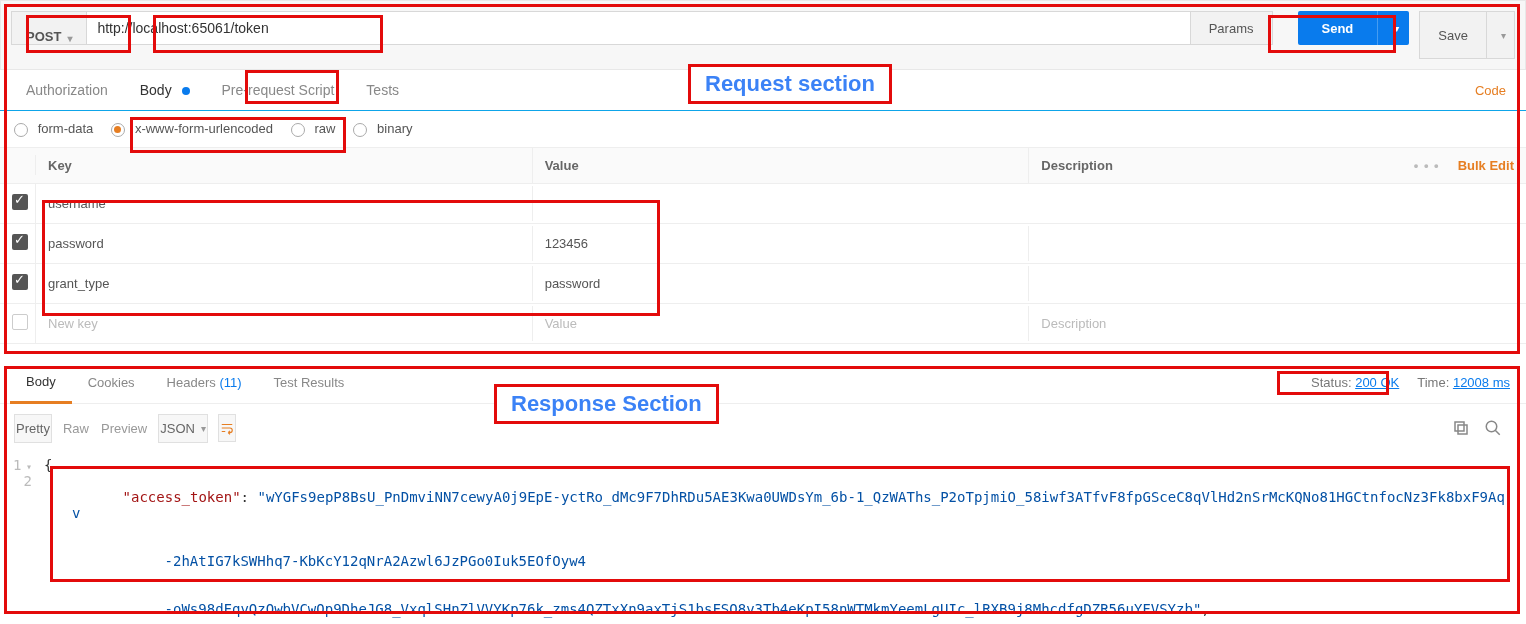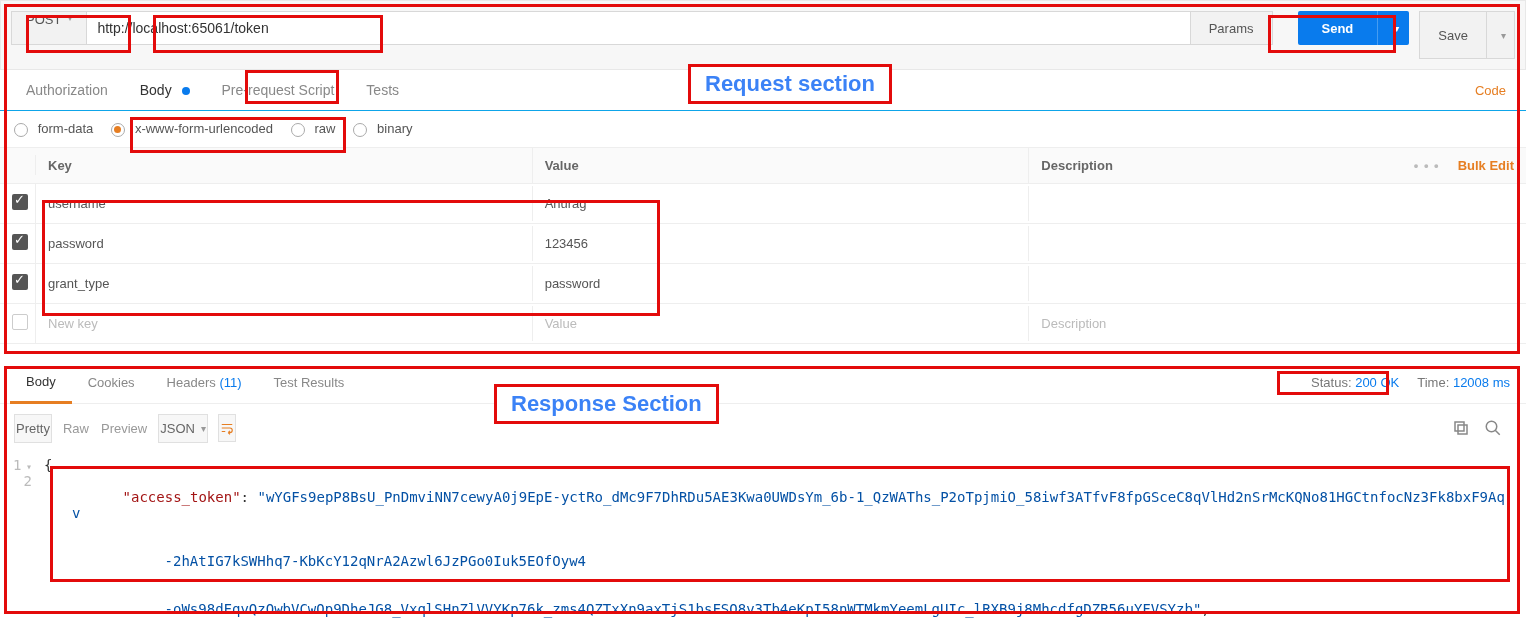--- a/index.html
+++ b/index.html
@@ -12,25 +12,25 @@
   .topbar {
     display: flex;
     align-items: stretch;
     padding: 10px;
     background: #f7f7f7;
     border: 1px solid #e8e8e8;
     gap: 0;
   }
   .method-select {
     display: flex;
-    align-items: flex-start;
+    align-items: flex-end;
     padding: 0 14px;
     border: 1px solid #d8d8d8;
     background: #f2f2f2;
-    font-weight: 400;
+    font-weight: 700;
     color: #555;
     border-right: none;
     height: 34px;
   }
   .chevron-down {
     margin-left: 6px;
     font-size: 10px;
     color: #999;
   }
   .url-input {
@@ -213,21 +213,21 @@
     margin-bottom: -1px;
   }
   .resp-meta {
     margin-left: auto;
     display: flex;
     gap: 18px;
     color: #777;
     font-size: 13px;
     padding: 12px 6px;
   }
-  .resp-meta .val { color: #097BED; }
+  .resp-meta .val { color: #097BED; text-decoration: underline; }
 
   .resp-controls {
     display: flex;
     align-items: center;
     gap: 10px;
     padding: 10px 14px;
   }
   .ctrl-btn {
     border: 1px solid #e0e0e0;
     padding: 6px 1px;
@@ -339,21 +339,20 @@
     <div>Value</div>
     <div style="display:flex; align-items:center;">
       <span>Description</span>
       <span style="margin-left:auto;" class="dots">• • •</span>
       <span class="bulk-edit">Bulk Edit</span>
     </div>
   </div>
   <div class="kv-row">
     <div><span class="cb"></span></div>
     <div>username</div>
-    <div>Anurag</div>
     <div></div>
   </div>
   <div class="kv-row">
     <div><span class="cb"></span></div>
     <div>password</div>
     <div>123456</div>
     <div></div>
   </div>
   <div class="kv-row">
     <div><span class="cb"></span></div>

